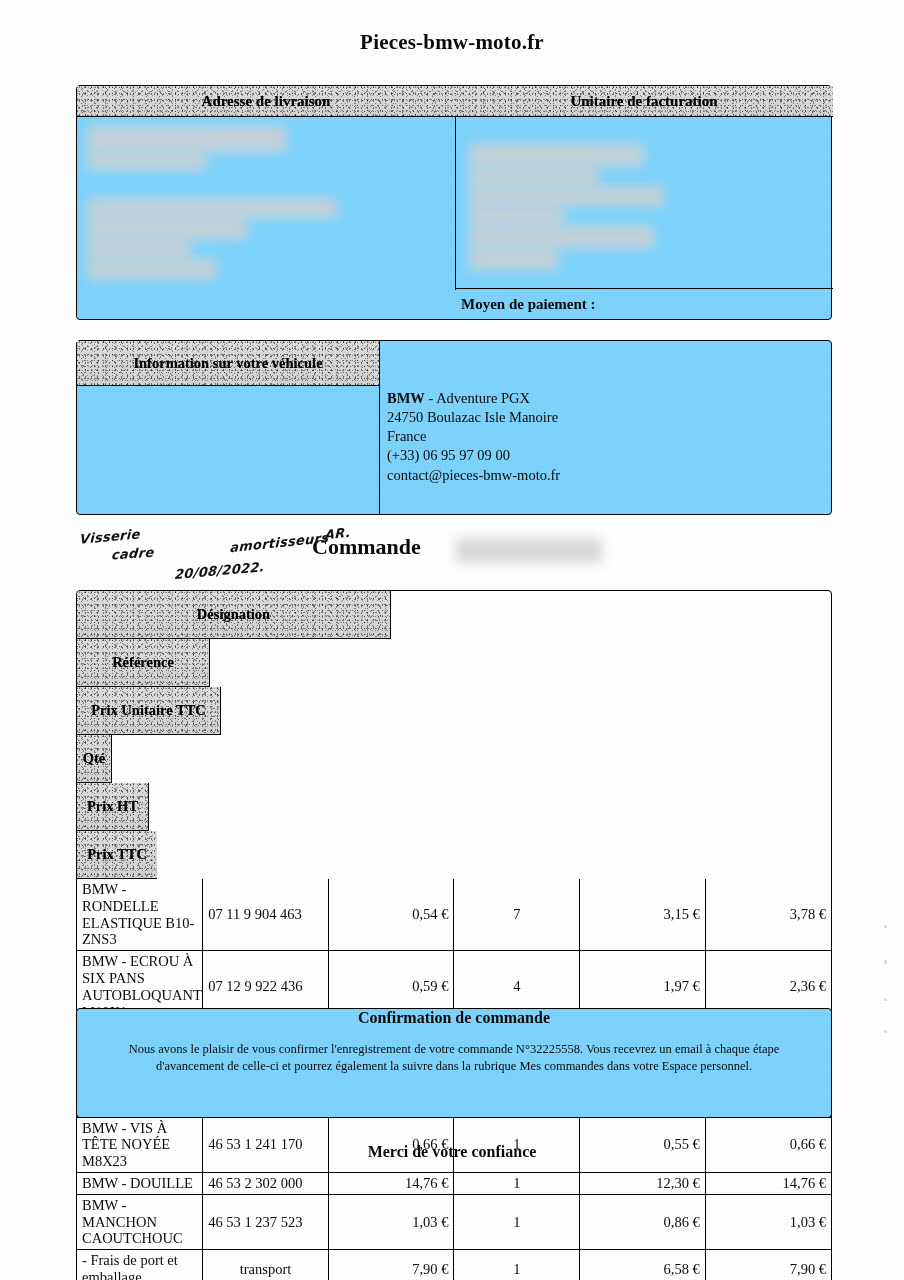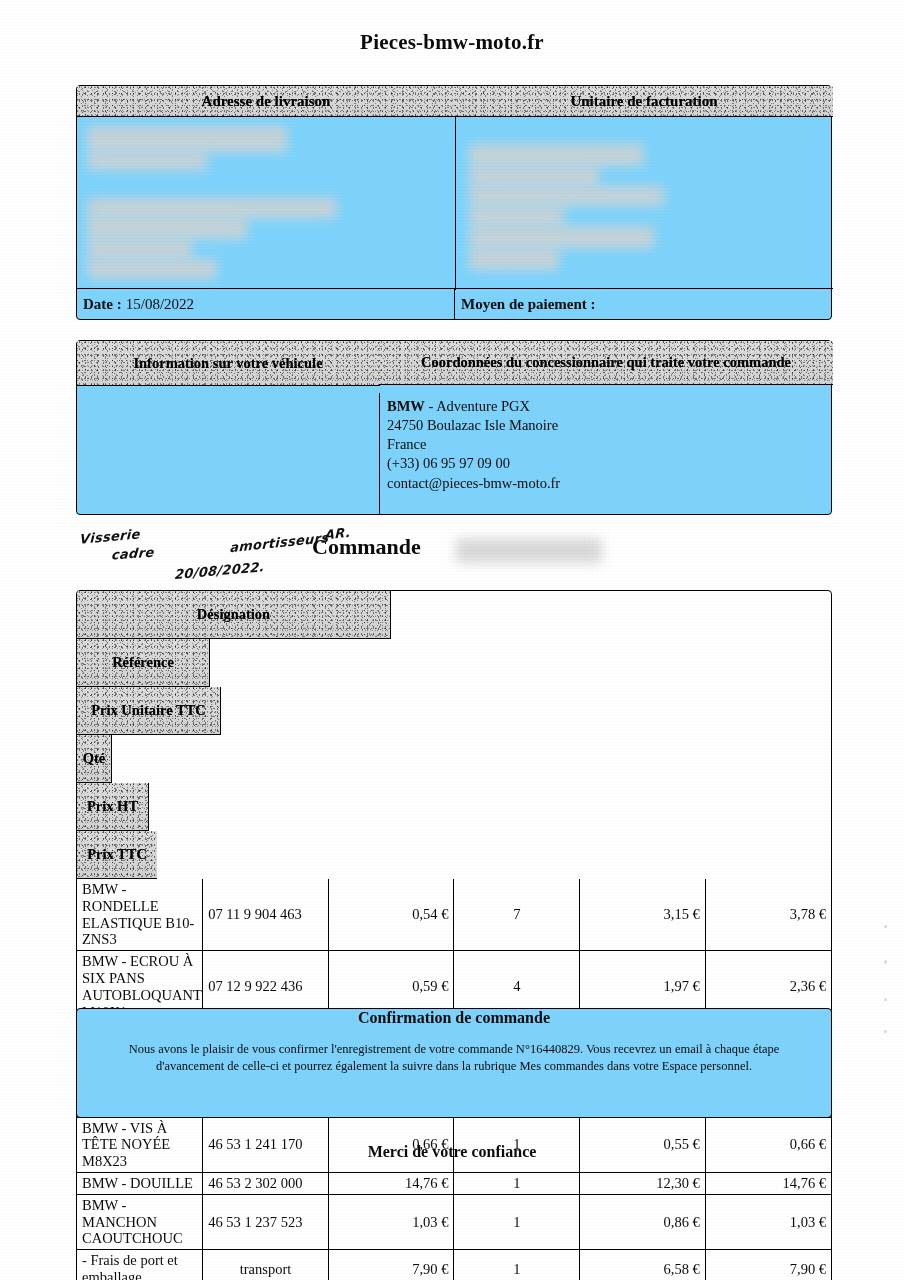--- a/index.html
+++ b/index.html
@@ -95,21 +95,21 @@
   }
   #date-cell{left:0;width:378px;border-right:1.5px solid #000;}
   #pay-cell{left:378px;width:378px;}
   .date-val{font-weight:normal;margin-left:4px;}
 
   
   #veh-block{left:76px;top:340px;width:756px;height:175px;}
   .veh-hdr{position:absolute;top:0;height:44px;font-size:14.5px;border-bottom:1.5px solid #000;line-height:1.15;}
   #veh-hdr-left{left:0;width:302px;border-right:1.5px solid #000;}
   #veh-hdr-right{left:302px;width:454px;padding:0 6px;box-sizing:border-box;}
-  .veh-body{position:absolute;top:52px;bottom:0;}
+  .veh-body{position:absolute;top:44px;bottom:0;}
   #veh-body-left{left:0;width:302px;border-right:1.5px solid #000;}
   #veh-body-right{left:302px;width:454px;padding:4px 0 0 8px;box-sizing:border-box;font-size:14.5px;line-height:1.32;}
   #veh-body-right .b{font-weight:bold;}
 
   
   #handnote{
     position:absolute;left:80px;top:527px;width:245px;height:55px;
     font-family:"DejaVu Sans", sans-serif;
     color:#101010;
   }
@@ -205,32 +205,27 @@
 
     <div class="addr-body" id="addr-body-bill">
       <div class="redact" style="left:14px;top:28px;width:175px;height:22px;"></div>
       <div class="redact" style="left:14px;top:50px;width:130px;height:20px;"></div>
       <div class="redact" style="left:14px;top:70px;width:195px;height:20px;"></div>
       <div class="redact" style="left:14px;top:90px;width:95px;height:20px;"></div>
       <div class="redact" style="left:14px;top:110px;width:185px;height:22px;"></div>
       <div class="redact" style="left:14px;top:132px;width:90px;height:22px;"></div>
     </div>
 
-    <div class="footrow" id="date-cell">
-      <span>Date :</span>
-      <span class="date-val">15/08/2022</span>
-    </div>
     <div class="footrow" id="pay-cell">
       <span>Moyen de paiement :</span>
     </div>
   </div>
 
   <div class="box" id="veh-block">
     <div class="hdr veh-hdr" id="veh-hdr-left">Information sur votre véhicule</div>
-    <div class="hdr veh-hdr" id="veh-hdr-right">Coordonnées du concessionnaire qui traite votre commande</div>
 
     <div class="veh-body" id="veh-body-left"></div>
 
     <div class="veh-body" id="veh-body-right">
       <div>
         <span class="b">BMW</span><span> - Adventure PGX</span>
       </div>
       <div>24750 Boulazac Isle Manoire</div>
       <div>France</div>
       <div>(+33) 06 95 97 09 00</div>
@@ -325,21 +320,21 @@
             <td class="c-qte">1</td>
             <td class="c-ht">6,58 €</td>
             <td class="c-ttc">7,90 €</td>
           </tr>
         </tbody>
     </table>
   </div>
 
   <div class="box" id="confirm-box">
     <div id="confirm-title">Confirmation de commande</div>
-    <div id="confirm-text">Nous avons le plaisir de vous confirmer l'enregistrement de votre commande N°16440829. Vous recevrez un email à chaque étape d'avancement de celle-ci et pourrez également la suivre dans la rubrique Mes commandes dans votre Espace personnel.</div>
+    <div id="confirm-text">Nous avons le plaisir de vous confirmer l'enregistrement de votre commande N°32225558. Vous recevrez un email à chaque étape d'avancement de celle-ci et pourrez également la suivre dans la rubrique Mes commandes dans votre Espace personnel.</div>
   </div>
 
   <div id="thanks">Merci de votre confiance</div>
 
   <div class="edge-dot" style="left:884px;top:925px;width:3px;height:3px;"></div>
   <div class="edge-dot" style="left:884px;top:960px;width:3px;height:4px;"></div>
   <div class="edge-dot" style="left:884px;top:998px;width:3px;height:3px;"></div>
   <div class="edge-dot" style="left:884px;top:1030px;width:3px;height:3px;"></div>
 
   <div class="scan-grain"></div>

